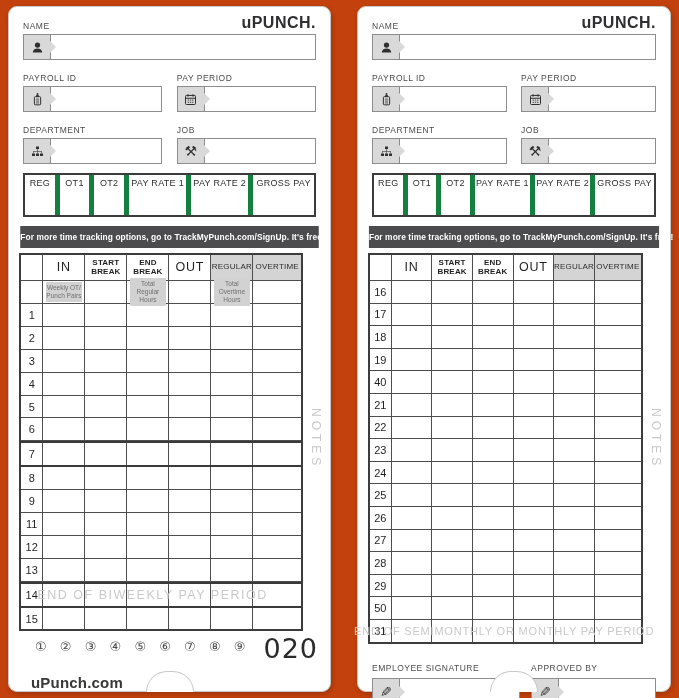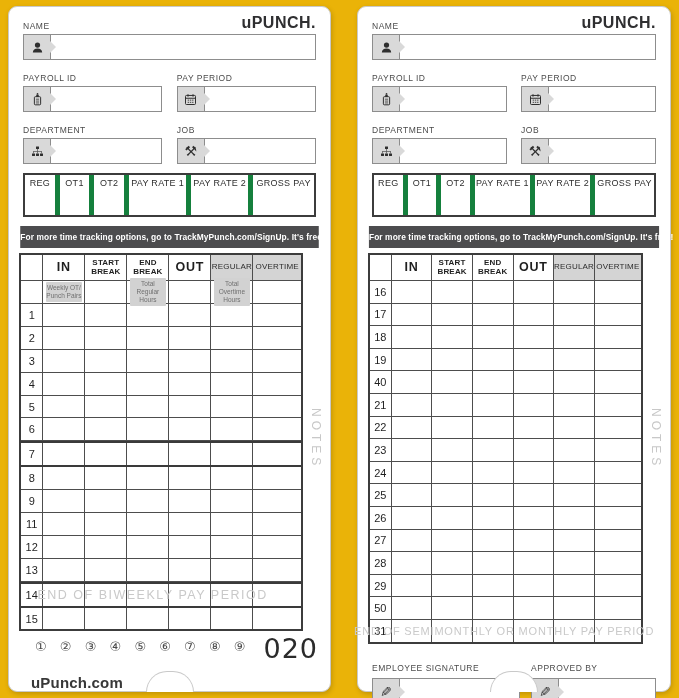--- a/index.html
+++ b/index.html
@@ -1,17 +1,17 @@
 <!DOCTYPE html>
 <html><head>
 <meta charset="utf-8">
 <style>
   html,body{margin:0;padding:0;background:#ffffff;}
   body{font-family:"Liberation Sans","DejaVu Sans",sans-serif;-webkit-font-smoothing:antialiased;}
-  .stage{position:relative;width:679px;height:698px;background:#eab308;overflow:hidden;}
+  .stage{position:relative;width:679px;height:698px;background:#c2410c;overflow:hidden;}
 
   .card{position:absolute;top:6px;height:686px;background:#fff;border:1px solid #c9c9c9;
         border-radius:9px;box-shadow:1px 2px 5px rgba(0,0,0,.18);box-sizing:border-box;}
   .card1{left:8px;width:323px;}
   .card2{left:357px;width:314px;}
 
   .head{padding:10px 14px 0 14px;}
   .brand-row{display:flex;justify-content:space-between;align-items:flex-end;height:14px;margin-bottom:3px;}
   .flabel{font-size:8.5px;color:#4b4b4b;letter-spacing:.5px;}
   .brand{font-size:16px;font-weight:bold;color:#2f2f31;letter-spacing:.5px;line-height:1;}
@@ -42,21 +42,21 @@
   .ptable{border:2px solid #3c3c3c;}
   .phead,.psub,.prow{display:flex;position:relative;}
   .phead{height:25px;border-bottom:1px solid #4d4d4d;}
   .psub{height:22px;border-bottom:1px solid #4d4d4d;}
   .pcell{border-right:1px solid #4d4d4d;box-sizing:border-box;display:flex;flex-direction:column;
          align-items:center;justify-content:center;}
   .pcell.num{width:8%;}
   .pcell.col0,.pcell.col1,.pcell.col2,.pcell.col3,.pcell.col4{width:15%;}
   .pcell.col5{width:17%;border-right:none;}
   .phead .hline{display:block;font-size:8px;font-weight:bold;line-height:1.1;color:#1f1f1f;letter-spacing:.2px;}
-  .phead .emph .hline{font-size:12.5px;font-weight:700;letter-spacing:.8px;}
+  .phead .emph .hline{font-size:12.5px;font-weight:400;letter-spacing:.8px;}
   .phead .shaded{background:#d4d4d4;}
   .phead .shaded .hline{font-weight:400;font-size:8px;color:#2b2b2b;}
   .chip{background:#d2d2d2;border-radius:1px;width:88%;margin:2px 0;padding:2px 0;text-align:center;}
   .chip .hline{display:block;font-size:6.5px;line-height:1.25;color:#707070;}
   .prow{height:21.9px;border-bottom:1px solid #4d4d4d;}
   .card2 .prow{height:21.6px;}
   .pbody .prow:last-child{border-bottom:none;}
   .card1 .prow.marked{border-top:2px solid #3a3a3a;border-bottom:2px solid #3a3a3a;}
   .prow .num{font-size:11px;color:#1f1f1f;}
   .marker{position:absolute;left:8%;right:14%;top:0;bottom:0;display:flex;align-items:center;

